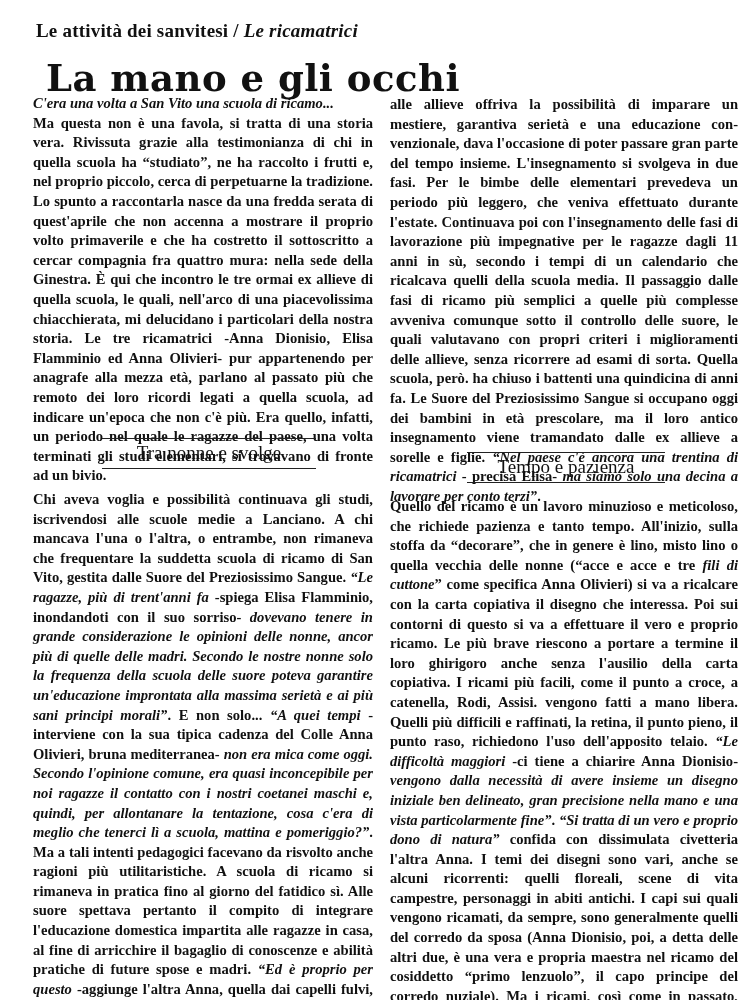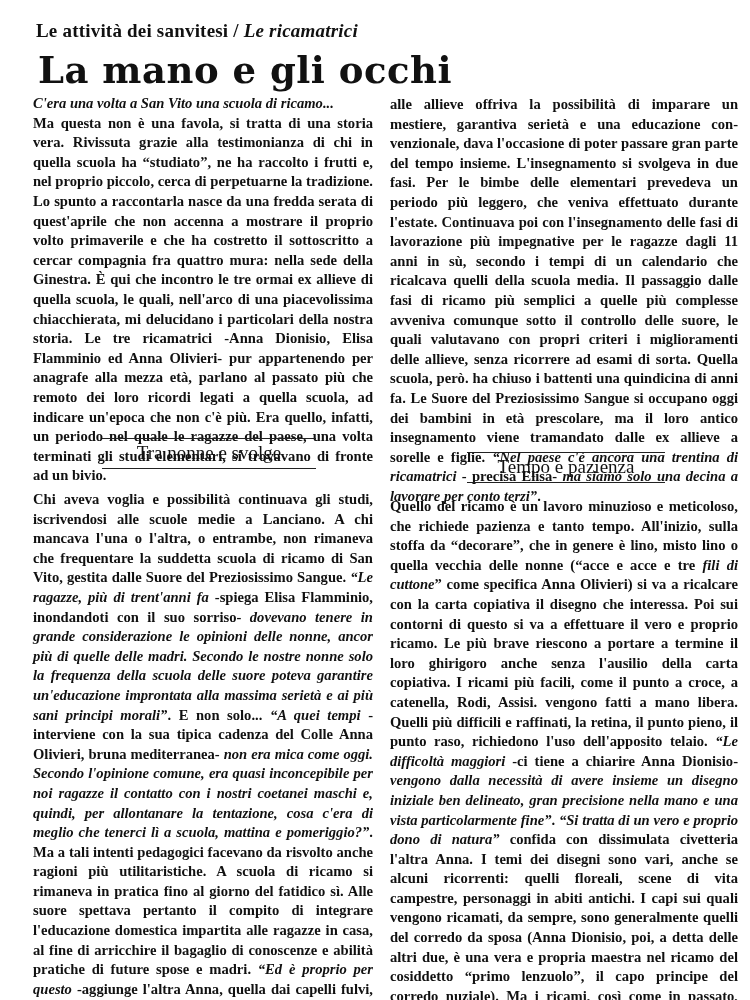--- a/index.html
+++ b/index.html
@@ -76,21 +76,21 @@
 </head>
 <body>
 
 <div class="page">
 
   <div class="kicker">
     <span>Le attività dei sanvitesi /</span>
     <em>Le ricamatrici</em>
   </div>
 
-  <h1 class="headline" style="margin:8px;">La mano e gli occhi</h1>
+  <h1 class="headline" style="margin:16px;">La mano e gli occhi</h1>
 
   <div class="col col-left-top">
     <p><em>C'era una volta a San Vito una scuola di ricamo...</em><br><span>Ma questa non è una favola, si tratta di una storia vera. Rivissuta grazie alla testimonianza di chi in quella scuola ha “studiato”, ne ha raccolto i frutti e, nel proprio piccolo, cerca di perpetuarne la tradizione. Lo spunto a raccontarla nasce da una fredda serata di quest'aprile che non accenna a mostrare il proprio volto primaverile e che ha costretto il sottoscritto a cercar compagnia fra quattro mura: nella sede della Ginestra. È qui che incontro le tre ormai ex allieve di quella scuola, le quali, nell'arco di una piacevolissima chiacchie­rata, mi delucidano i particolari della nostra storia. Le tre ricamatrici -Anna Dionisio, Elisa Flamminio ed Anna Olivieri- pur appartenendo per anagrafe alla mezza età, parlano al passato più che remoto dei loro ricordi legati a quella scuola, ad indicare un'epoca che non c'è più. Era quello, infatti, un periodo nel quale le ragazze del paese, una volta terminati gli studi elementari, si trovavano di fronte ad un bivio.</span></p>
   </div>
 
   <div class="subhead subhead-left">Tra nonne e svolge</div>
 
   <div class="col col-left-bottom">
     <p>
       <span>Chi aveva voglia e possibilità continuava gli studi, iscrivendosi alle scuole medie a Lanciano. A chi mancava l'una o l'altra, o entrambe, non rimane­va che frequentare la suddetta scuola di ricamo di San Vito, gestita dalle Suore del Preziosissimo Sangue. </span><em>“Le ragazze, più di trent'anni fa</em><span> -spiega Elisa Flamminio, inondandoti con il suo sorriso- </span><em>dovevano tenere in grande considerazione le opi­nioni delle nonne, ancor più di quelle delle madri. Secondo le nostre nonne solo la frequenza della scuola delle suore poteva garantire un'educazio­ne improntata alla massima serietà e ai più sani principi morali”</em><span>. E non solo... </span><em>“A quei tempi</em><span> - interviene con la sua tipica cadenza del Colle Anna Olivieri, bruna mediterranea- </span><em>non era mica come oggi. Secondo l'opinione comune, era quasi inconcepibile per noi ragazze il contatto con i nostri coetanei maschi e, quindi, per allontanare la tentazione, cosa c'era di meglio che tenerci lì a scuola, mattina e pomeriggio?”</em><span>. Ma a tali intenti pedagogici facevano da risvolto anche ragioni più utilitaristiche. A scuola di ricamo si rimaneva in pratica fino al giorno del fatidico sì. Alle suore spettava pertanto il compito di integrare l'educa­zione domestica impartita alle ragazze in casa, al fine di arricchire il bagaglio di conoscenze e abilità pratiche di future spose e madri. </span><em>“Ed è proprio per questo</em><span> -aggiunge l'altra Anna, quella dai capelli fulvi, sgranando i suoi occhi luminosi- </span>

